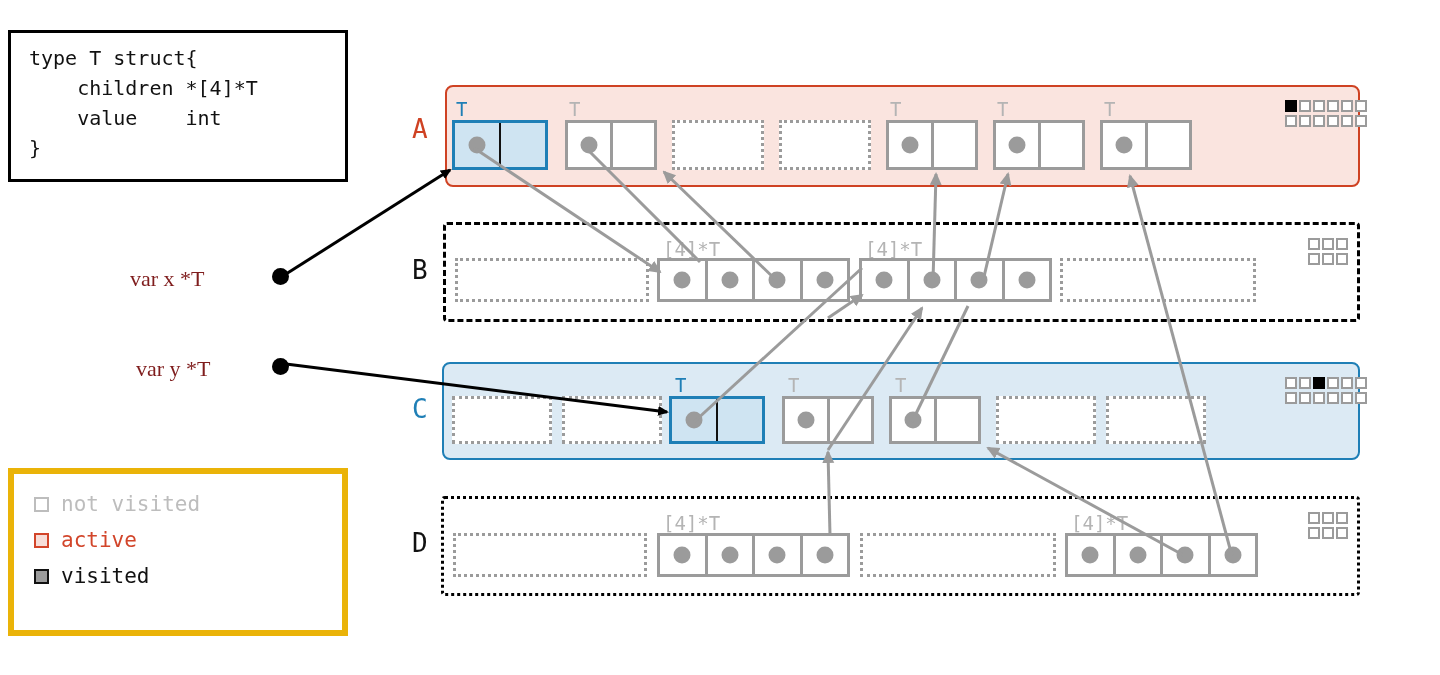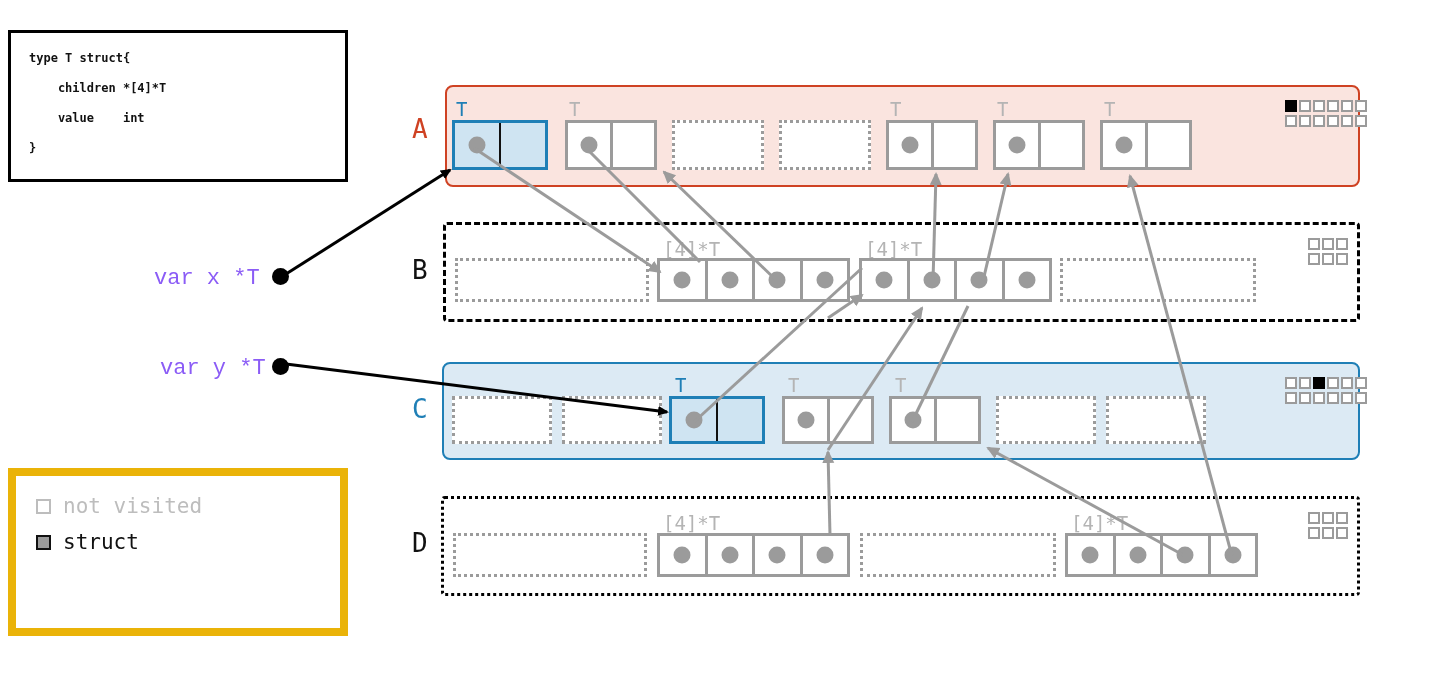--- a/index.html
+++ b/index.html
@@ -10,49 +10,48 @@
   .abs{position:absolute;}
 
   
   #code-box{
     left:8px;top:30px;width:340px;height:152px;
     border:3px solid #000;background:#fff;box-sizing:border-box;
     padding:10px 0 0 18px;
   }
   #code-box pre{
     margin:0;font-family:"DejaVu Sans Mono",monospace;
-    font-size:12px;line-height:30px;color:#111;white-space:pre;font-weight:bold;
+    font-size:20px;line-height:30px;color:#111;white-space:pre;
   }
 
   
   #legend-box{
     left:8px;top:468px;width:340px;height:168px;
-    border:8px solid #eab308;background:#fff;box-sizing:border-box;
+    border:6px solid #eab308;background:#fff;box-sizing:border-box;
     padding:12px 0 0 20px;
   }
   .legend-row{display:flex;align-items:center;height:36px;}
   .legend-swatch{
     width:15px;height:15px;box-sizing:border-box;border:2px solid #bdbdbd;
     background:#fff;margin-right:12px;flex:none;
   }
   .legend-label{font-size:21px;font-family:"DejaVu Sans Mono",monospace;}
   .lg-notvisited .legend-swatch{border-color:#bdbdbd;background:#fff;}
   .lg-notvisited .legend-label{color:#bdbdbd;}
   .lg-worklist  .legend-swatch{border-color:#1f7fb6;background:#cfe4f2;}
   .lg-worklist  .legend-label{color:#1f7fb6;}
   .lg-active    .legend-swatch{border-color:#d2452a;background:#f7ded9;}
   .lg-active    .legend-label{color:#d2452a;}
   .lg-visited   .legend-swatch{border-color:#111;background:#9b9b9b;}
   .lg-visited   .legend-label{color:#111;}
 
   
   .var-label{
-    font-size:22px;font-family:Liberation Mono, monospace;color:#8b5cf6;
+    font-size:22px;font-family:Liberation Serif, serif;color:#7f1d1d;
     white-space:nowrap;
-    margin-left:24px;
   }
   .var-dot{
     position:absolute;width:17px;height:17px;border-radius:50%;background:#000;
   }
 
   
   .span-label{
     position:absolute;font-size:26px;font-family:"DejaVu Sans Mono",monospace;
   }
   .span-box{position:absolute;box-sizing:border-box;}
@@ -115,23 +114,27 @@
     children *[4]*T
     value    int
 }</pre>
 </div>
 
 <div class="abs" id="legend-box">
   <div class="legend-row lg-notvisited">
     <span class="legend-swatch"></span>
     <span class="legend-label">not visited</span>
   </div>
+  <div class="legend-row lg-active">
+    <span class="legend-swatch"></span>
+    <span class="legend-label">active</span>
+  </div>
   <div class="legend-row lg-visited">
     <span class="legend-swatch"></span>
-    <span class="legend-label">struct</span>
+    <span class="legend-label">visited</span>
   </div>
 </div>
 
 <div class="abs var-label" style="left:130px;top:266px;">var x *T</div>
 <div class="var-dot" style="left:272px;top:268px;"></div>
 
 <div class="abs var-label" style="left:136px;top:356px;">var y *T</div>
 <div class="var-dot" style="left:272px;top:358px;"></div>
 
 <div class="span-label" style="left:412px;top:114px;color:#cf4223;">A</div>

